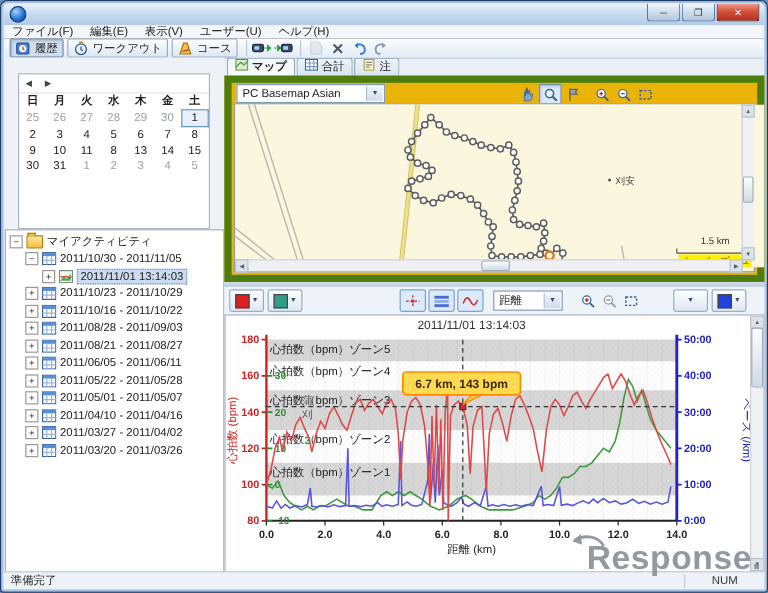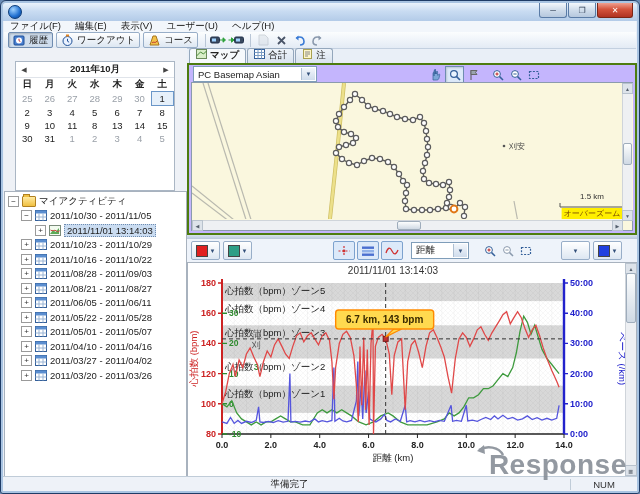--- a/index.html
+++ b/index.html
@@ -59,21 +59,21 @@
   .ic-folder::before{content:"";position:absolute;left:0;top:-3px;width:5px;height:2px;
     background:#f0c040;border:1px solid #b08020;border-bottom:none;}
   
   .right-top{position:absolute;left:186px;right:2px;top:47px;height:187px;}
   .tabrow{position:absolute;left:2px;top:0;height:15px;display:flex;}
   .tab{height:15px;display:flex;align-items:flex-start;padding:0 6px;margin-right:1px;font-size:9.5px;
     border:1px solid #94a7bc;border-bottom:none;border-radius:3px 3px 0 0;
     background:linear-gradient(#eef3f9,#d8e2ee);}
   .tab.active{background:#f6f9fc;font-weight:bold;}
   .tab svg{margin-right:3px;}
-  .map-outer{position:absolute;left:0;right:0;top:15px;bottom:0;border:2px solid #4d7c0f;background:#c4b5fd;}
+  .map-outer{position:absolute;left:0;right:0;top:15px;bottom:0;border:6px solid #4d7c0f;background:#eab308;}
   .basemap-row{position:absolute;left:0;right:0;top:0;height:17px;}
   .select{position:absolute;height:14px;border:1px solid #7f9db9;background:#fff;
     display:flex;align-items:center;font-size:9.5px;padding-left:4px;}
   .select .dd{position:absolute;right:1px;top:1px;bottom:1px;width:13px;
     background:linear-gradient(#f2f6fb,#cfdcec);border-left:1px solid #aebfd2;
     display:flex;align-items:center;justify-content:center;font-size:6px;color:#33507a;}
   .map-tools{position:absolute;left:238px;top:1px;display:flex;align-items:center;}
   .tool-btn{width:17px;height:15px;display:flex;align-items:center;justify-content:center;margin-right:1px;}
   .tool-btn.active{border:1px solid #6f8cb0;background:#dce9f9;box-shadow:inset 1px 1px 2px rgba(0,0,0,.15);}
   .map-frame{position:absolute;left:2px;right:2px;top:17px;bottom:2px;border:1px solid #8b9bad;background:#faf7de;}
@@ -92,21 +92,21 @@
   .sw{width:10px;height:10px;border:1px solid #444;margin-right:2px;}
   .ddg{font-size:6px;color:#33507a;}
   .toggle-btn{width:20px;height:17px;border:1px solid #7da2ce;background:#dce9f9;border-radius:2px;
     display:flex;align-items:center;justify-content:center;margin-right:2px;}
   
   .chart-panel{position:absolute;left:186px;right:2px;top:261px;bottom:16px;background:#fff;border:1px solid #a8b2be;}
   .chart-vsb{position:absolute;top:0;bottom:0;right:0;width:10px;background:#eef0f3;border-left:1px solid #cfd4da;}
   
   .statusbar{position:absolute;left:2px;right:2px;bottom:2px;height:14px;background:#eef2f8;
     border-top:1px solid #c0ccd8;display:flex;align-items:center;font-size:9.5px;}
-  .status-left{padding-left:6px;flex:1;text-align:center;}
+  .status-left{padding-left:6px;flex:1;}
   .status-num{width:66px;text-align:center;border-left:1px solid #c0ccd8;color:#333;}
   .watermark{position:absolute;right:4px;bottom:12px;font-size:28px;font-weight:bold;
     color:#858c95;opacity:.88;letter-spacing:.5px;z-index:50;}
   .watermark svg{position:absolute;left:-14px;top:-6px;}
 </style>
 </head>
 <body>
 
 <div class="win">
 
@@ -188,21 +188,20 @@
           <path d="M9.5 3C5 0.5 2 3 2 6.5 2 9 4 10 6 10" fill="none" stroke="#8a99ad" stroke-width="1.6"></path>
           <path d="M7.5 0.5l3 2.5-3 2.5z" fill="#8a99ad"></path>
         </svg>
     </div>
   </div>
 
   <div class="left-panel">
     <div class="cal-box">
       <div class="cal-head">
         <div class="cal-nav">◀</div>
-        <div class="cal-title">2011年10月</div>
         <div class="cal-nav">▶</div>
       </div>
       <table class="cal-grid">
           <thead id="cal-days">
             <tr>
               <th>日</th>
               <th>月</th>
               <th>火</th>
               <th>水</th>
               <th>木</th>

